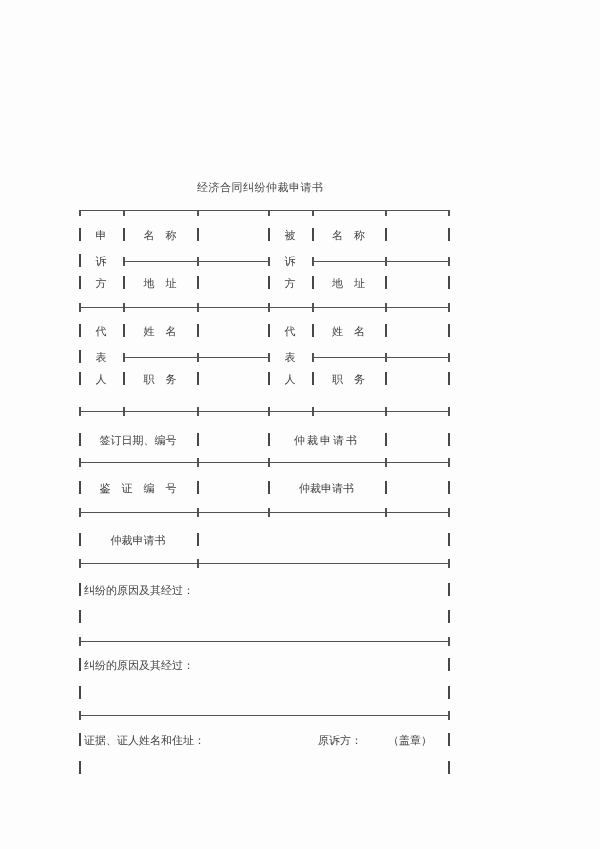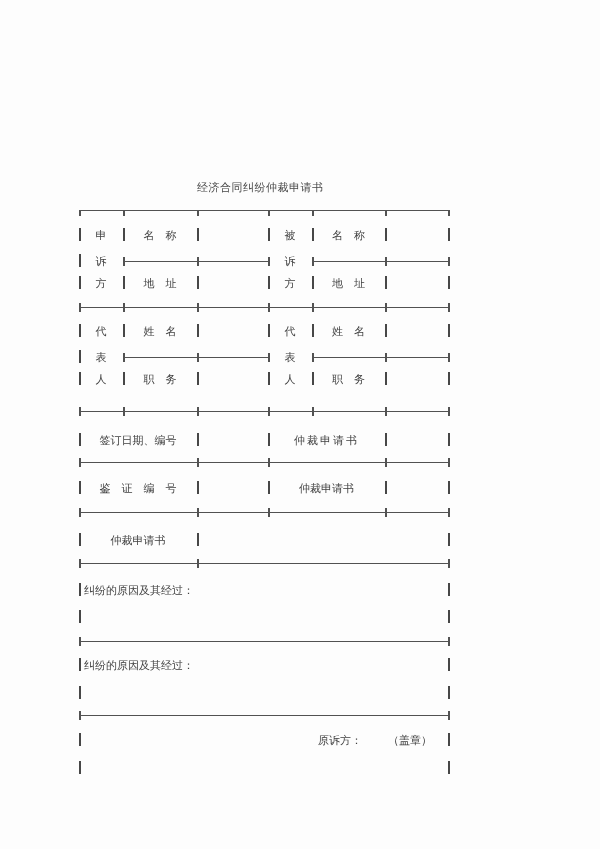--- a/index.html
+++ b/index.html
@@ -192,16 +192,17 @@
 
   <span class="cell" style="left:79px;top:433px;width:118px;">签订日期、编号</span>
   <span class="cell ls2" style="left:268px;top:433px;width:117px;">仲裁申请书</span>
   <span class="cell" style="left:79px;top:481px;width:118px;">鉴　证　编　号</span>
   <span class="cell" style="left:268px;top:481px;width:117px;">仲裁申请书</span>
 
   <span class="cell" style="left:79px;top:533px;width:118px;">仲裁申请书</span>
 
   <span class="cell l" style="left:84px;top:583px;width:360px;">纠纷的原因及其经过：</span>
   <span class="cell l" style="left:84px;top:658px;width:360px;">纠纷的原因及其经过：</span>
+  <span class="cell l" style="left:84px;top:733px;width:200px;">证据、证人姓名和住址：</span>
   <span class="cell l" style="left:318px;top:733px;width:60px;">原诉方：</span>
   <span class="cell l" style="left:388px;top:733px;width:60px;">（盖章）</span>
 
 </div>
 
 </body></html>

